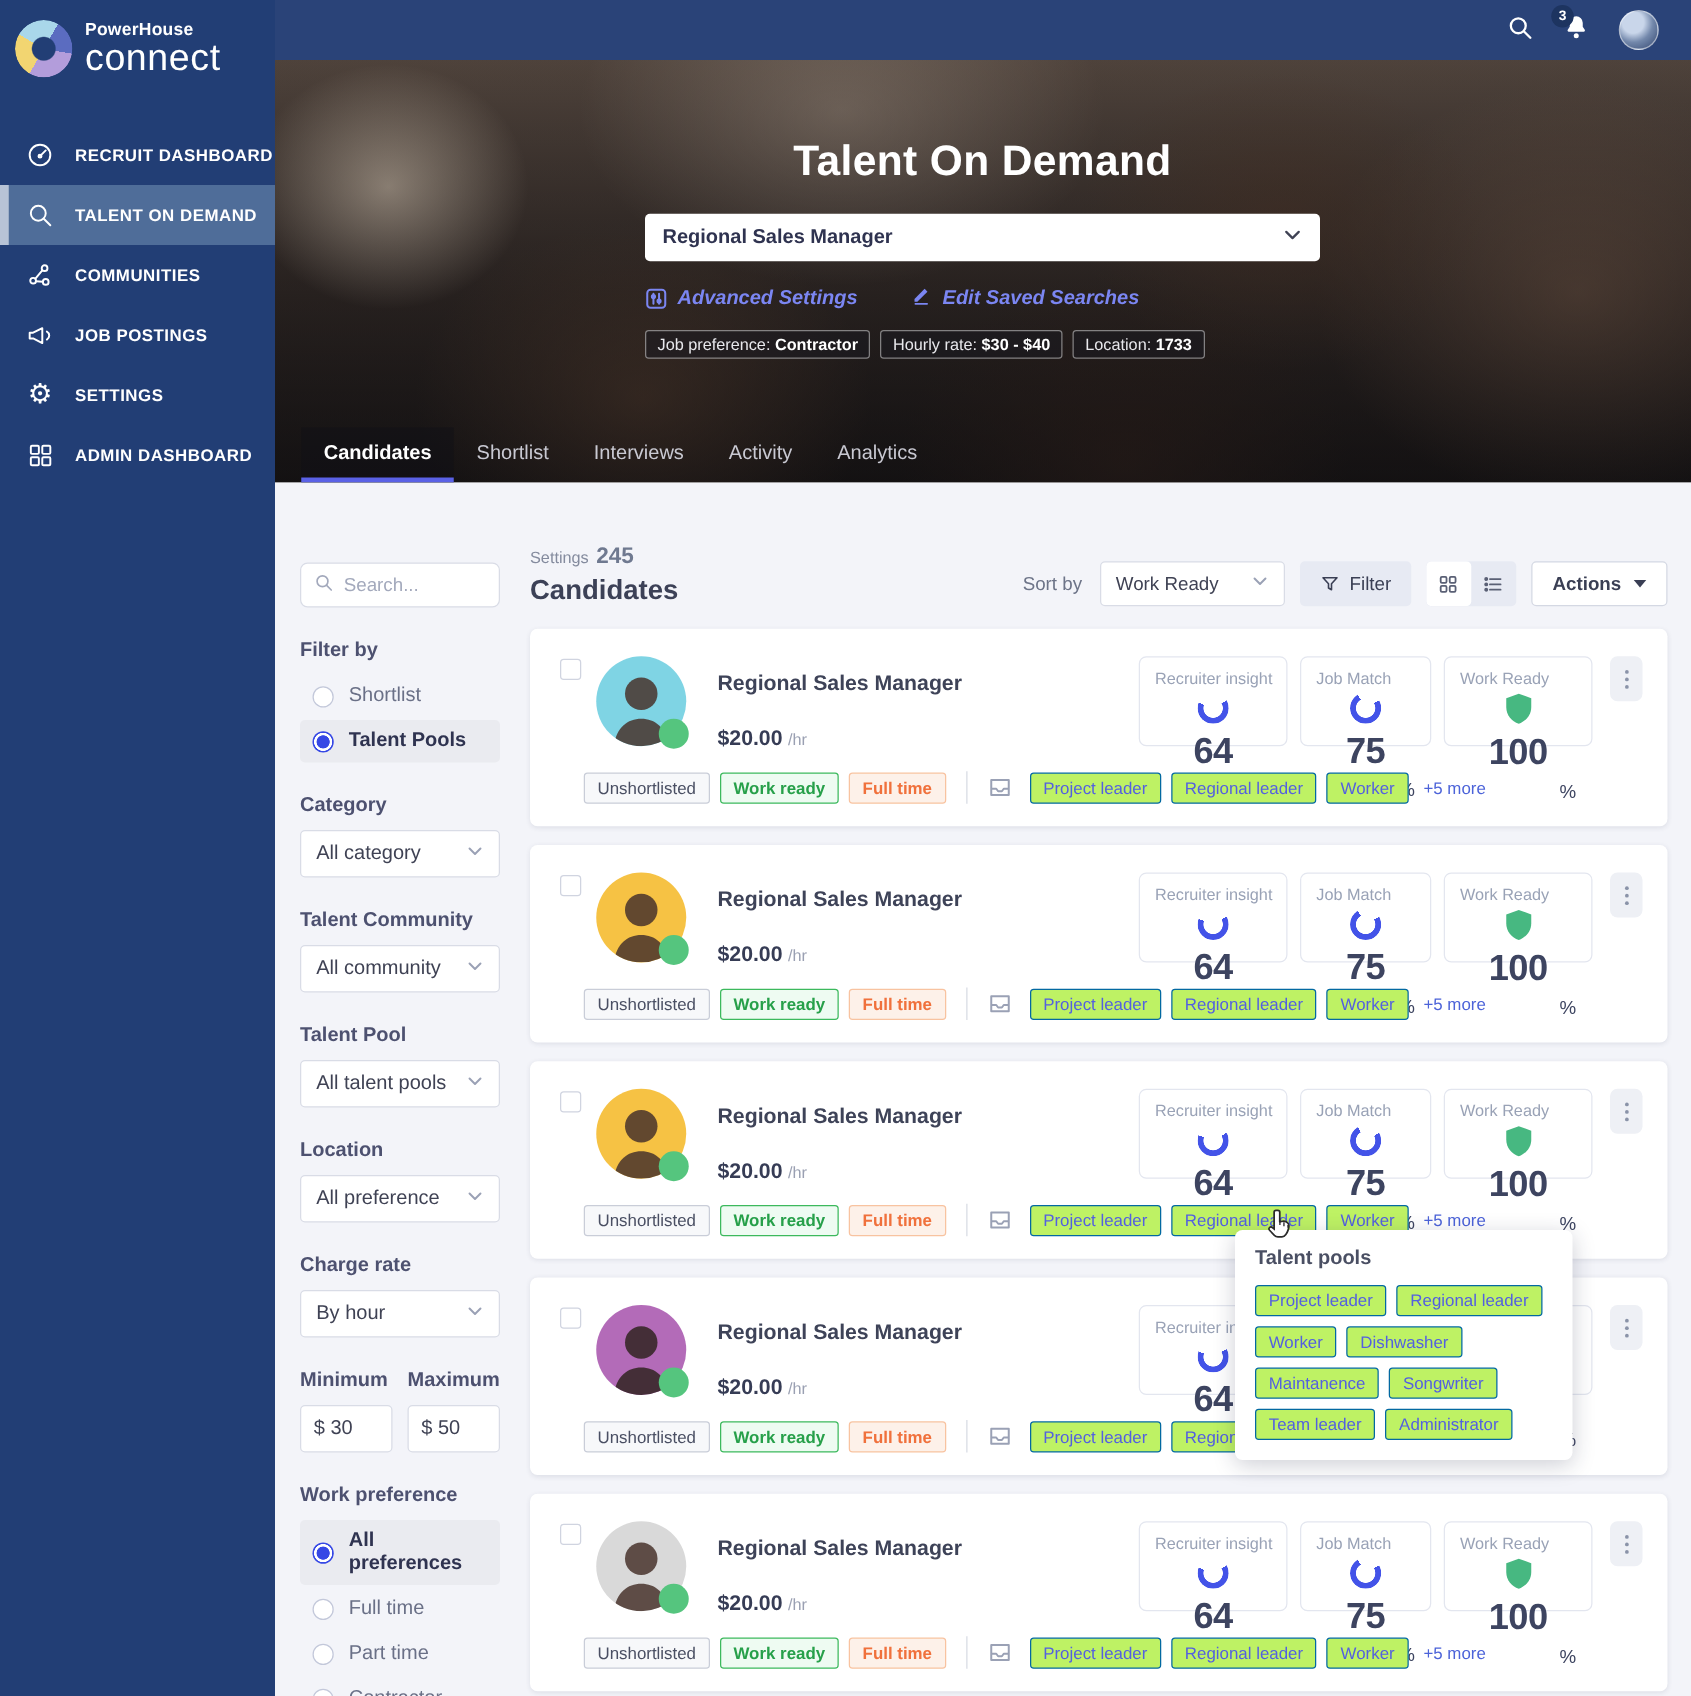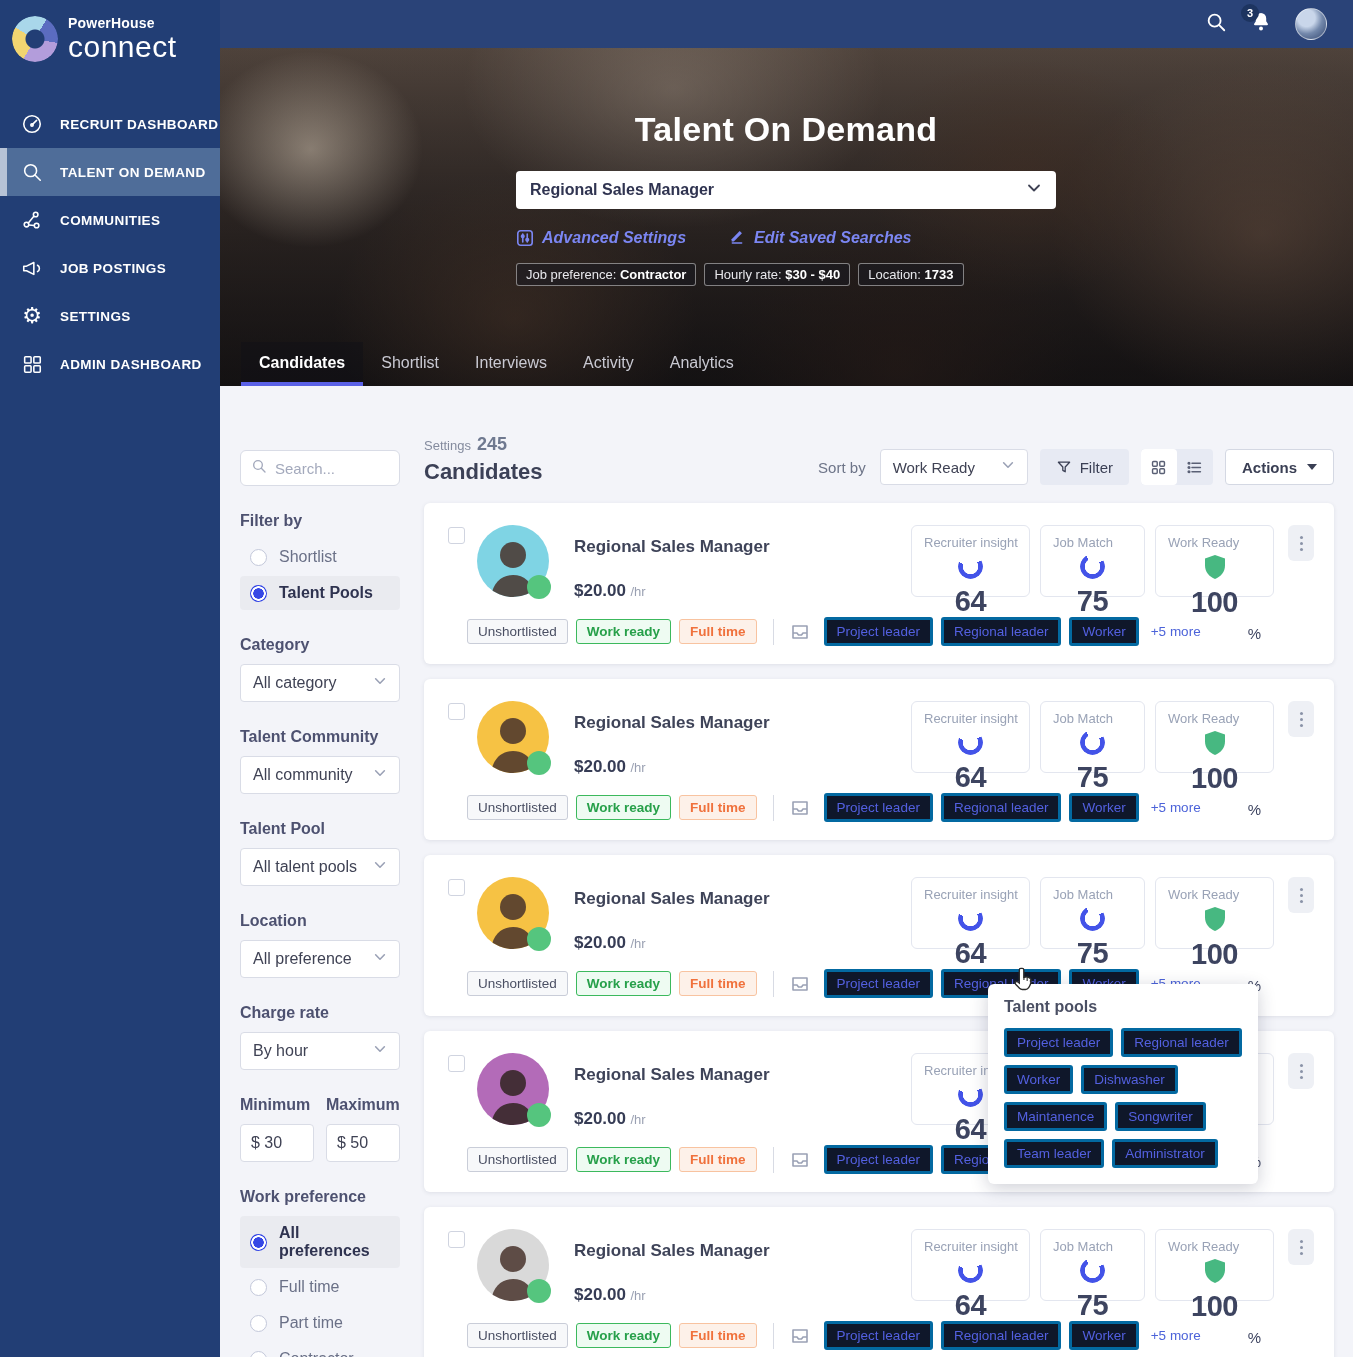--- a/index.html
+++ b/index.html
@@ -125,21 +125,21 @@
   .shield { width:24px; height:26px; flex:0 0 auto; }
   .num { font-size:29px; font-weight:600; color:#3d4460; letter-spacing:-.5px; }
   .unit { font-size:15px; color:#3d4460; align-self:flex-end; padding-bottom:4px; }
   .kebab { width:26px; height:36px; margin-left:14px; background:#eef0f5; border:none; border-radius:6px; display:flex; align-items:center; justify-content:center; cursor:pointer; flex:0 0 auto; }
   .dots { width:3px; height:3px; border-radius:50%; background:#8a93a8; box-shadow:0 -6px 0 #8a93a8, 0 6px 0 #8a93a8; display:block; }
   .card-bottom { display:flex; align-items:center; gap:8px; margin-top:16px; padding-left:33px; }
   .badge { font-size:13.5px; padding:4px 10px; border-radius:3px; white-space:nowrap; cursor:default; }
   .badge.gray { border:1px solid #c9cdd8; background:#f7f8fa; color:#4a4f63; }
   .badge.green { border:1px solid #3cb95d; background:#eefbf2; color:#27a04a; font-weight:600; }
   .badge.orange { border:1px solid #f8c3a0; background:#fdf1e9; color:#f0713c; font-weight:600; }
-  .badge.pool { border:3px solid #0369a1; background:#0f172a; color:#5360e0; cursor:pointer; }
+  .badge.pool { border:1px solid #0369a1; background:#bef264; color:#5360e0; cursor:pointer; }
   .vdiv { width:1px; height:26px; background:#d8dbe4; margin:0 8px; }
   .inbox-icon { margin-right:6px; display:flex; }
   .inbox-icon svg { stroke:#9aa1b5; fill:none; stroke-width:1.6; stroke-linejoin:round; }
   .more-link { font-size:13.5px; color:#4c63d9; cursor:pointer; margin-left:4px; white-space:nowrap; }
 
   
   .popup { position:absolute; left:988px; top:984px; width:270px; background:#fff; border-radius:6px; box-shadow:0 4px 18px rgba(30,35,70,.22); padding:14px 16px 16px; z-index:40; }
   .popup-title { font-size:16px; font-weight:700; color:#4a4f63; margin-bottom:12px; }
   .popup-badges { display:flex; flex-wrap:wrap; gap:8px; }
 

